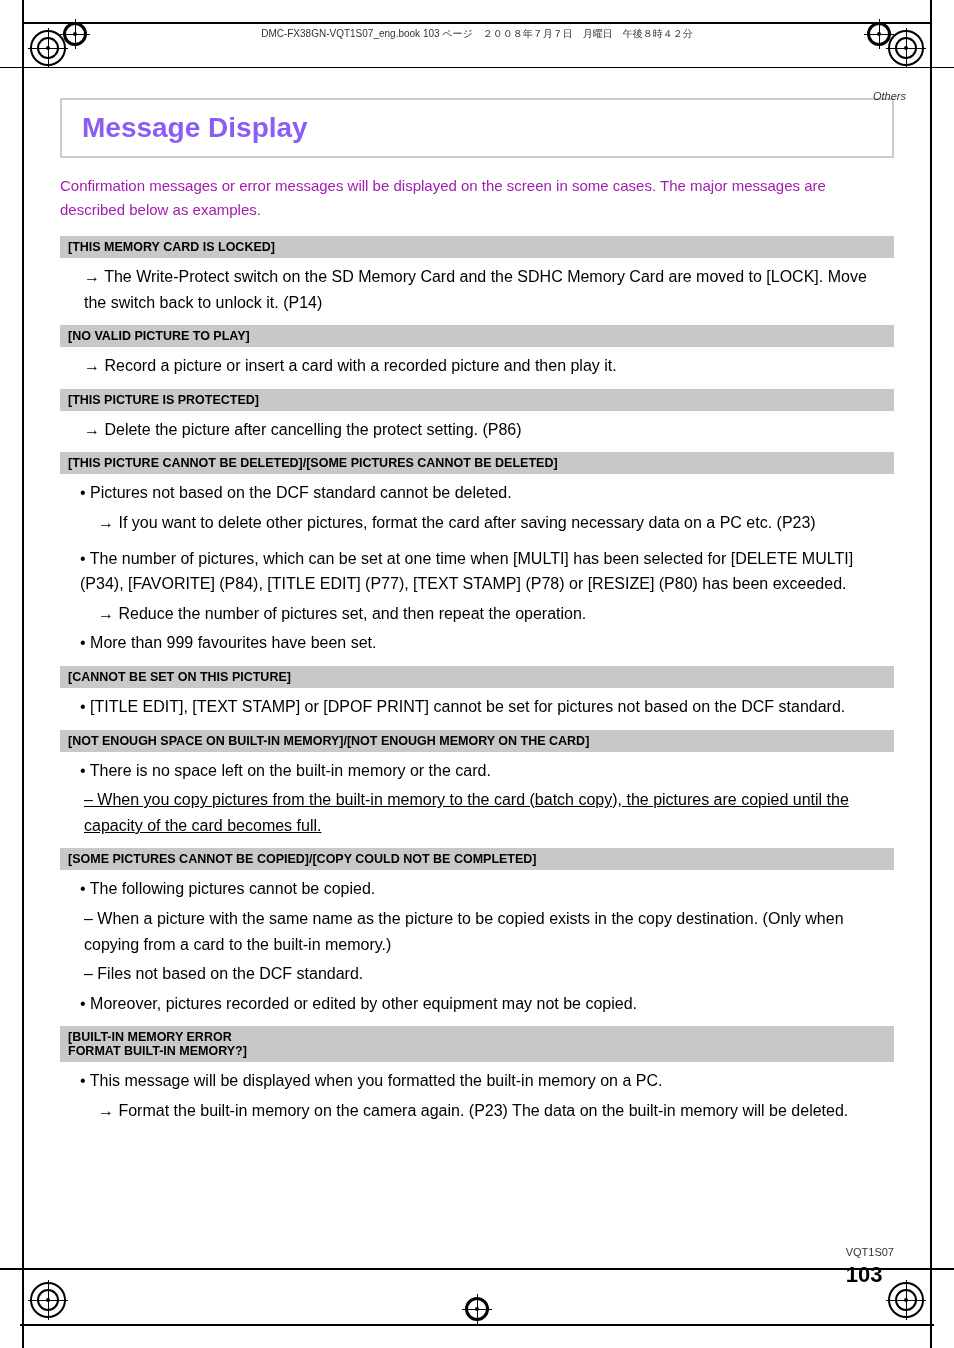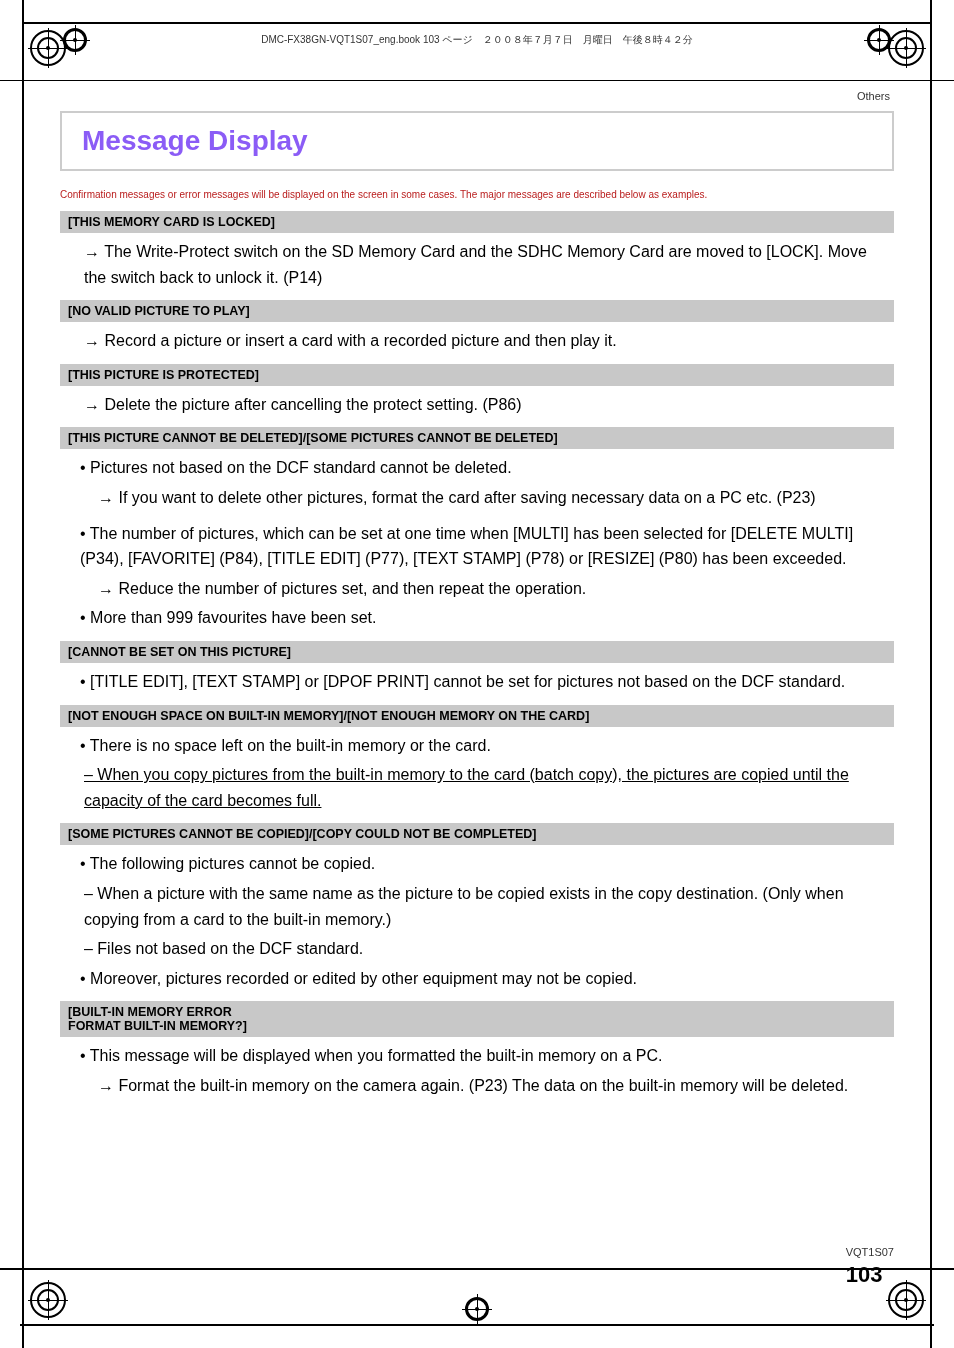--- a/index.html
+++ b/index.html
@@ -30,22 +30,23 @@
       position: relative;
       display: flex;
       align-items: center;
       padding: 0 40px;
     }
 
     
     .others-label {
       position: absolute;
       top: 90px;
-      right: 64px;
+      right: 48px;
       font-size: 11px;
+      font-style: italic;
       color: #333;
     }
 
     
     .main-content {
       padding: 20px 60px 60px 60px;
     }
 
     
     .title-box {
@@ -57,24 +58,24 @@
 
     .title-box h1 {
       font-size: 28px;
       font-weight: bold;
       color: #8b5cf6;
       font-family: Arial, Helvetica, sans-serif;
     }
 
     
     .intro-text {
-      font-size: 10px;
+      font-size: 15px;
       line-height: 1.6;
-      margin-bottom: 8px;
-      color: #b91c1c;
+      margin-bottom: 14px;
+      color: #a21caf;
     }
 
     
     .section-header {
       background: #c8c8c8;
       padding: 4px 8px;
       font-weight: bold;
       font-size: 12.5px;
       margin-bottom: 6px;
       margin-top: 8px;
@@ -275,21 +276,21 @@
     </div>
   </div>
   <div class="pos-br">
     <div class="reg-wrapper">
       <div class="reg-h-line"></div>
       <div class="reg-v-line"></div>
       <div class="reg-circle"></div>
     </div>
   </div>
 
-  <div class="top-strip" style="position:relative; height:81px; border-bottom:1px solid #000; display:flex; align-items:center; padding:0 110px;">
+  <div class="top-strip" style="position:relative; height:68px; border-bottom:1px solid #000; display:flex; align-items:center; padding:0 110px;">
 
     <div class="pos-htl" style="position:absolute; top:50%; transform:translateY(-50%); left:60px;">
       <div class="reg-wrapper" style="width:30px;height:30px;">
         <div class="reg-h-line"></div>
         <div class="reg-v-line"></div>
         <div class="reg-circle" style="width:24px;height:24px;"></div>
       </div>
     </div>
     <div style="font-size:10px; color:#333; text-align:center; width:100%;">DMC-FX38GN-VQT1S07_eng.book  103 ページ　２００８年７月７日　月曜日　午後８時４２分</div>
     <div style="position:absolute; top:50%; transform:translateY(-50%); right:60px;">

